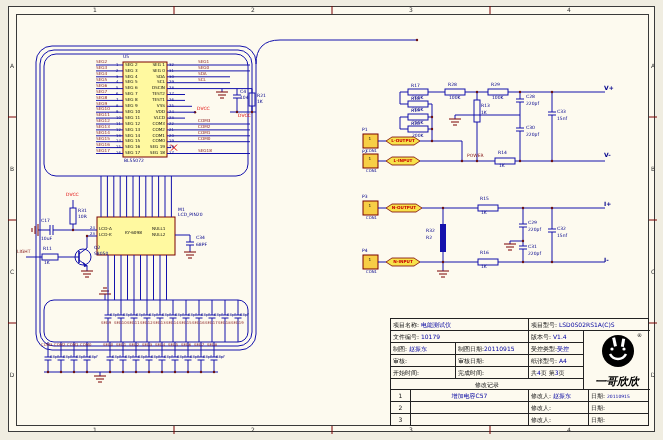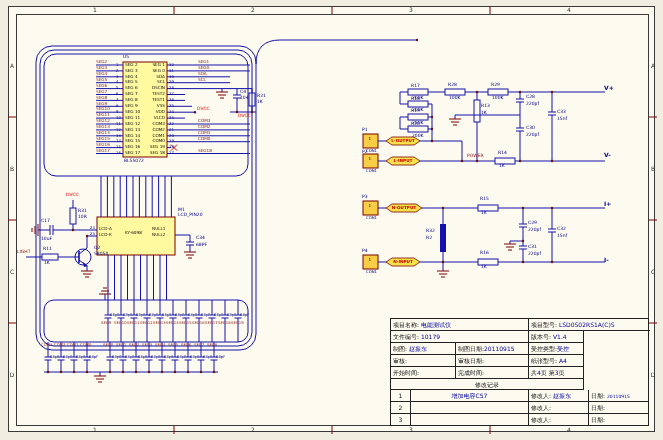--- a/index.html
+++ b/index.html
@@ -695,20 +695,34 @@
     <div class="tbc" style="left:0;top:24px;width:65px;height:12px;"><span>制图:</span> <span class="tb-v">赵振东</span></div>
     <div class="tbc" style="left:65px;top:24px;width:73px;height:12px;"><span>制图日期:</span><span class="tb-v">20110915</span></div>
     <div class="tbc" style="left:138px;top:24px;width:55px;height:12px;"><span>受控类型:</span><span class="tb-v">受控</span></div>
     <div class="tbc" style="left:0;top:36px;width:65px;height:12px;"><span>审核:</span></div>
     <div class="tbc" style="left:65px;top:36px;width:73px;height:12px;"><span>审核日期:</span></div>
     <div class="tbc" style="left:138px;top:36px;width:55px;height:12px;"><span>纸张型号:</span> <span class="tb-v">A4</span></div>
     <div class="tbc" style="left:0;top:48px;width:65px;height:12px;"><span>开始时间:</span></div>
     <div class="tbc" style="left:65px;top:48px;width:73px;height:12px;"><span>完成时间:</span></div>
     <div class="tbc" style="left:138px;top:48px;width:55px;height:12px;"><span>共</span><span class="tb-v">4</span><span>页 第</span><span class="tb-v">3</span><span>页</span></div>
     <div class="tbc tb-center" style="left:0;top:60px;width:193px;height:11px;">修改记录</div>
+    <div id="logo-cell">
+      <div id="logo-circle">
+        <svg width="36" height="36" viewBox="-18 -18 36 36">
+          <circle cx="0" cy="0" r="16" fill="#000"></circle>
+          <rect x="-3" y="-14" width="3" height="9" fill="#fff" transform="rotate(-12)"></rect>
+          <rect x="2" y="-13" width="3" height="8" fill="#fff" transform="rotate(10)"></rect>
+          <path d="M-8,3 a9,9 0 0 0 16,0" stroke="#fff" stroke-width="2.5" fill="none"></path>
+          <circle cx="-6" cy="-2" r="1.6" fill="#fff"></circle>
+          <circle cx="6" cy="-2" r="1.6" fill="#fff"></circle>
+        </svg>
+      </div>
+      <div id="reg">®</div>
+      <div id="brand">一哥欣欣</div>
+    </div>
     <div id="rev-body">
         <div class="revrow" style="top: 0px;">
           <div class="tbc" style="left: 0px; top: 0px; width: 20px; text-align: center;">1</div>
           <div class="tbc" style="left: 20px; top: 0px; width: 118px; text-align: center;"><span class="tb-v">增加电容C57</span></div>
           <div class="tbc" style="left: 138px; top: 0px; width: 60px;">修改人: <span class="tb-v">赵振东</span></div>
           <div class="tbc noR" style="left: 198px; top: 0px; width: 59px;">日期: <span class="tb-v" style="font-size:4.5px">20110915</span></div>
         </div>
         <div class="revrow" style="top: 12px;">
           <div class="tbc" style="left: 0px; top: 0px; width: 20px; text-align: center;">2</div>
           <div class="tbc" style="left: 20px; top: 0px; width: 118px; text-align: center;"><span class="tb-v"></span></div>

